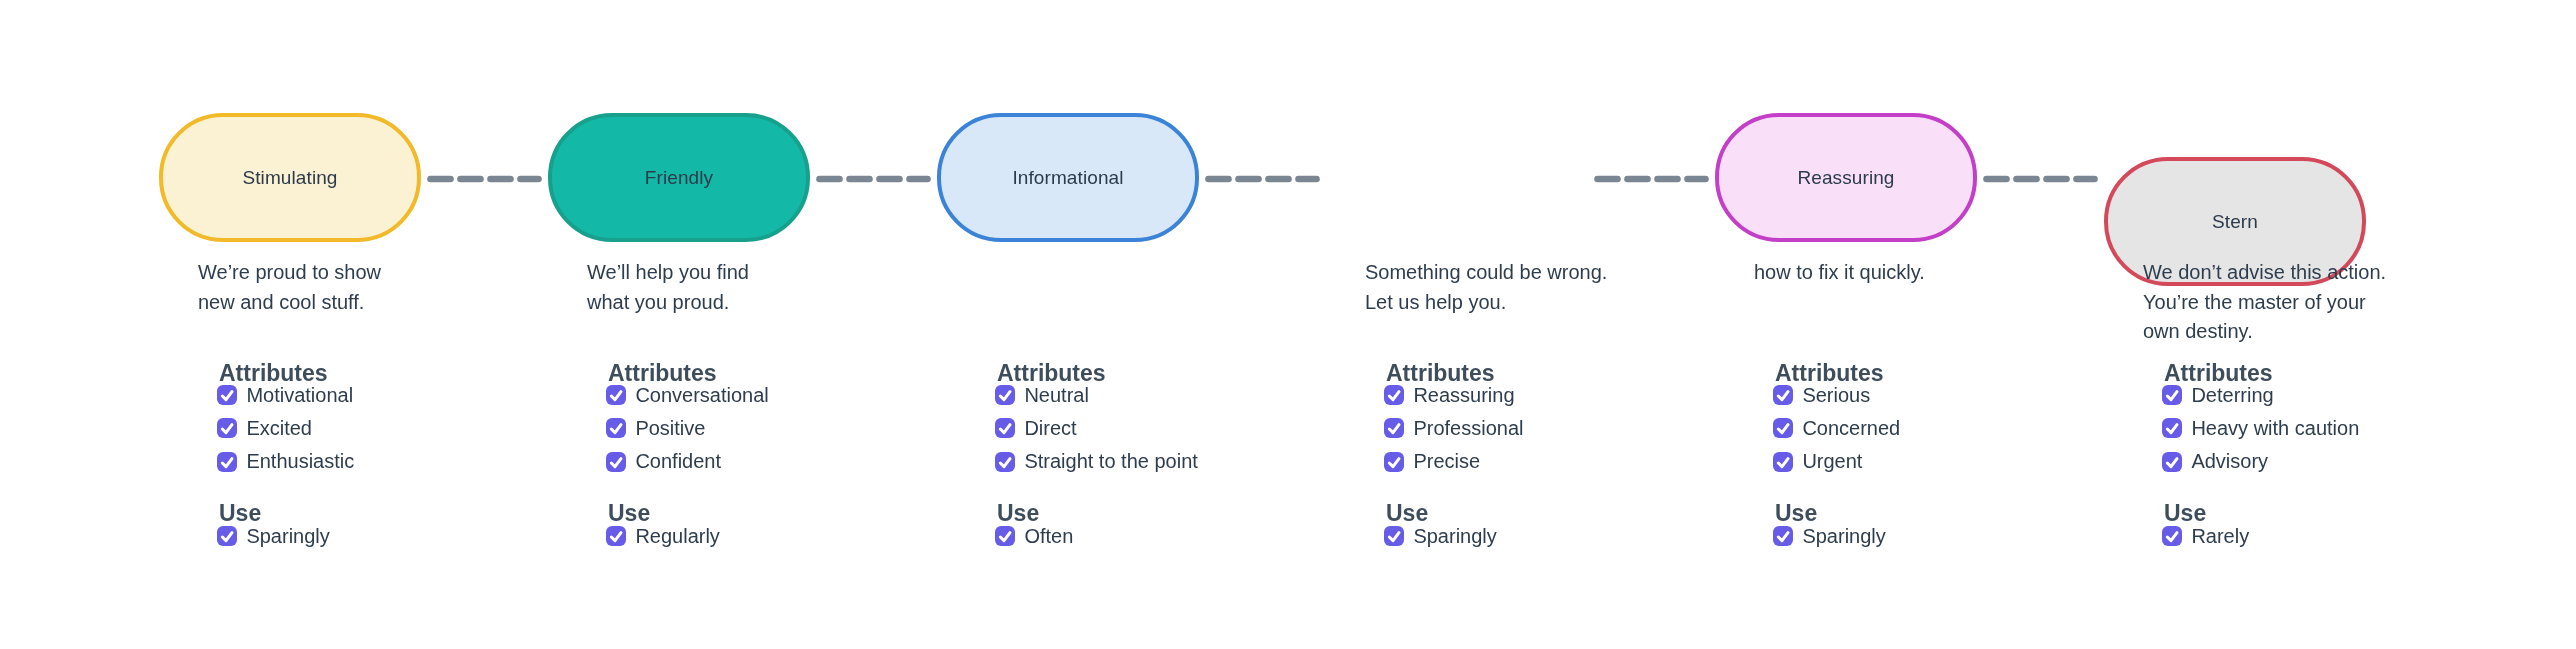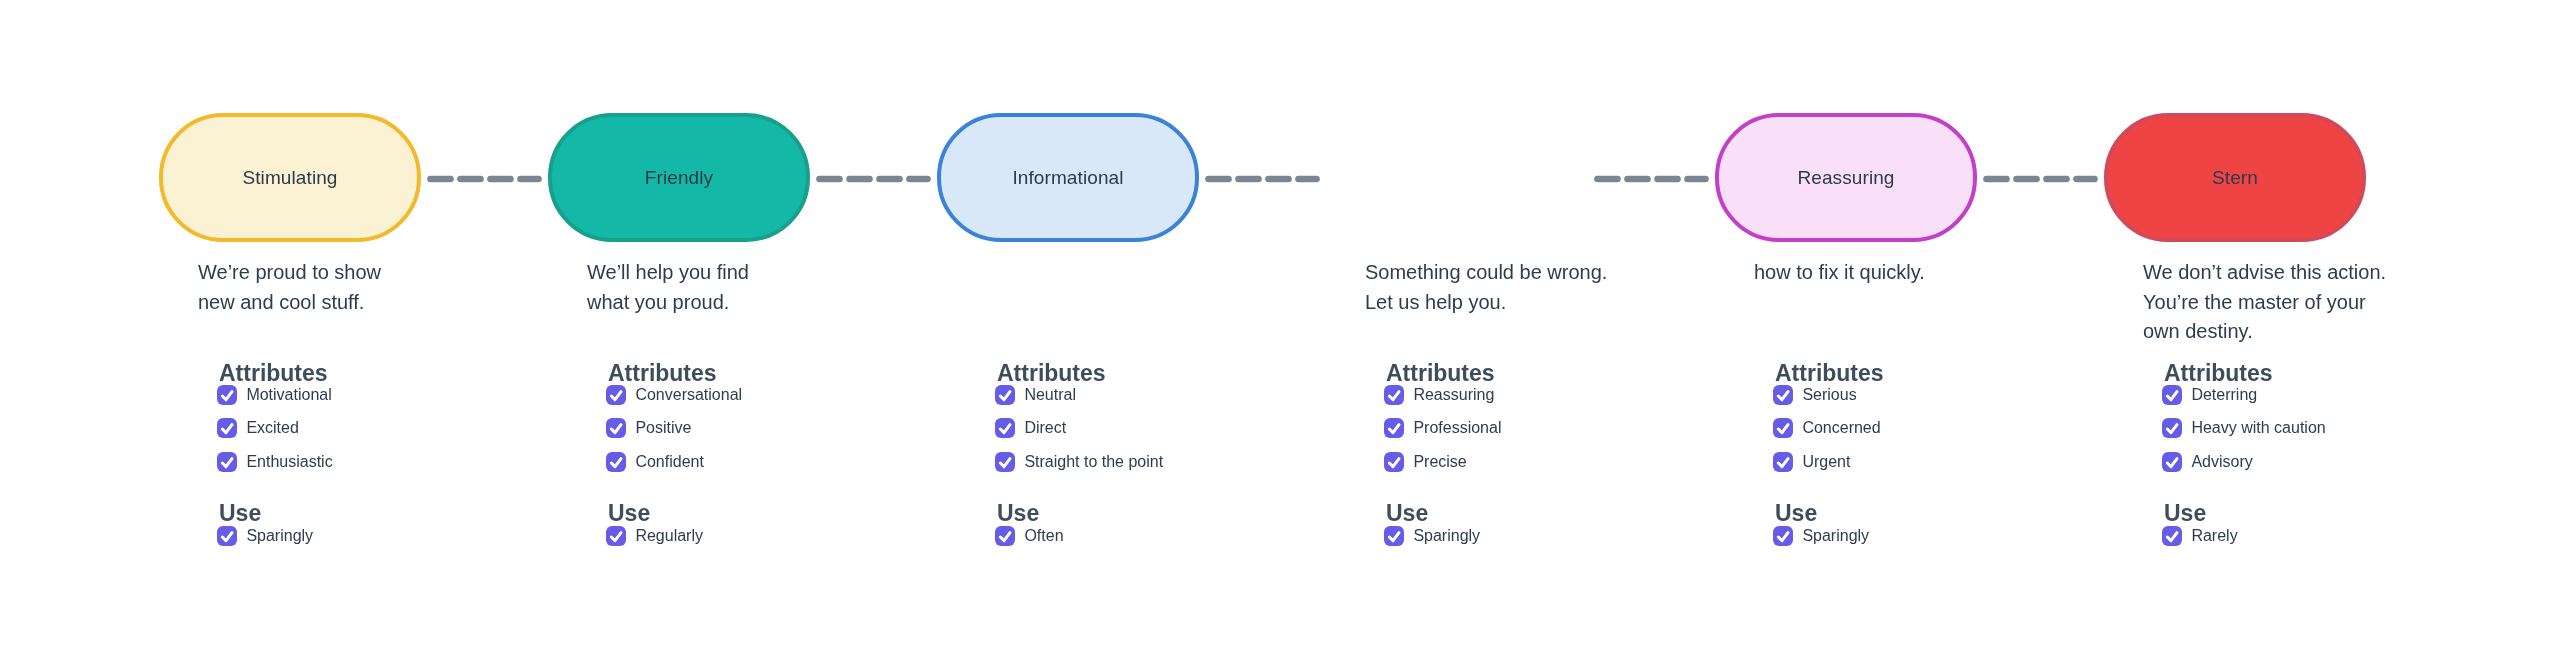--- a/index.html
+++ b/index.html
@@ -26,21 +26,21 @@
   .rows{position:absolute;left:58px;}
   .attr-rows{top:385px;}
   .use-rows{top:526px;}
   .row{display:flex;align-items:center;gap:9.4px;height:20px;margin-bottom:13.4px;}
   .checkbox{
     width:20px;height:20px;border-radius:6px;background:var(--checkbox);
     flex:0 0 20px;display:flex;align-items:center;justify-content:center;
   }
   .checkbox svg{width:20px;height:20px;display:block;}
   .checkbox polyline{fill:none;stroke:#ffffff;stroke-width:4.5;stroke-linecap:round;stroke-linejoin:round;}
-  .row-label{font-size:16px;color:var(--text);white-space:nowrap;}
+  .row-label{font-size:20px;color:var(--text);white-space:nowrap;}
 </style>
 </head>
 <body style="--checkbox: #675CE8; --dash: #7B8693; --text: #2E3D4E; --heading: #3E4D5C; background: rgb(255, 255, 255);">
 
 <div id="columns">
     <section class="col" style="left: 159px;">
     <div class="pill" style="background: rgb(251, 241, 211); border-color: rgb(242, 185, 41);">
       <span class="pill-label">Stimulating</span>
     </div>
     <svg class="connector" width="127" height="8" viewBox="0 0 190 12">
@@ -275,21 +275,21 @@
           <span class="checkbox">
             <svg viewBox="0 0 30 30">
               <polyline points="8,16.5 13.5,22 22.5,10"></polyline>
             </svg>
           </span>
           <span class="row-label">Sparingly</span>
         </div>
       </div>
   </section>
     <section class="col" style="left: 2104px;">
-    <div class="pill" style="background: #ef4444; border-color: rgb(212, 73, 90);">
+    <div class="pill" style="background: #e5e5e5; border-color: rgb(212, 73, 90); margin-top: 44px;">
       <span class="pill-label">Stern</span>
     </div>
 
     <div class="desc">
         <div class="desc-line">We don’t advise this action.</div>
         <div class="desc-line">You’re the master of your</div>
         <div class="desc-line">own destiny.</div>
       </div>
     <div class="section-label attr-label">Attributes</div>
     <div class="rows attr-rows">

